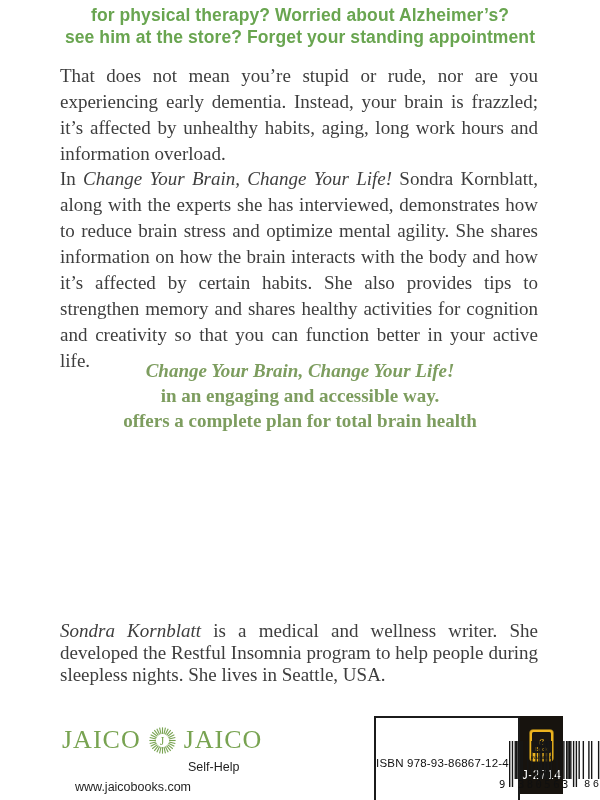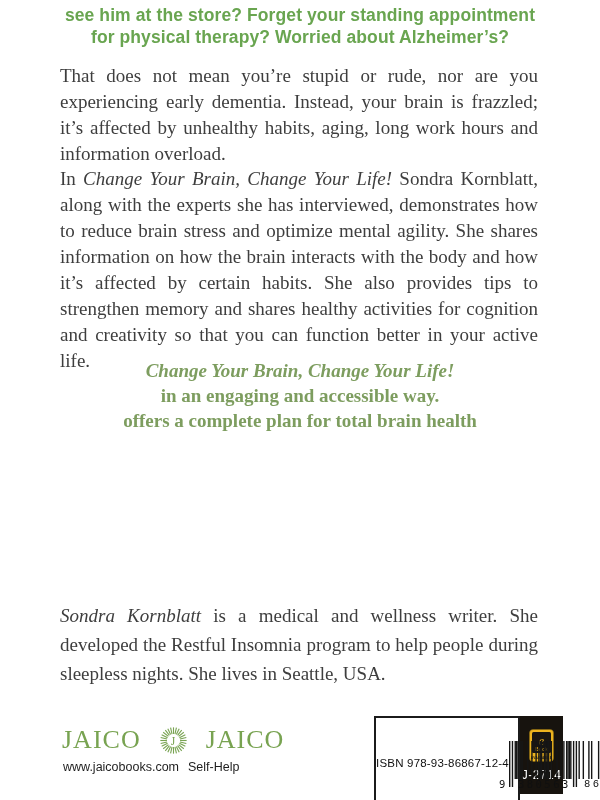--- a/index.html
+++ b/index.html
@@ -25,34 +25,34 @@
   #para1 { top:63px; }
   #para2 { top:166px; }
   .italic { font-style:italic; }
   
   .highlight {
     position:absolute; top:358px; left:0; right:0;
     text-align:center; font-weight:700;
     font-size:19px; line-height:25px; color:#7d9d5f;
   }
   
-  #bio { top:601px; line-height:29px; }
+  #bio { top:620px; line-height:22px; }
   
   .logo-row {
     position:absolute; left:62px; top:725px;
-    display:flex; align-items:center; gap:18px;
+    display:flex; align-items:center; gap:7px;
     color:#78a351; font-size:26px; letter-spacing:1px;
     font-family:"Liberation Serif", serif;
   }
   .meta {
     position:absolute; top:760px;
     font-family:"Liberation Sans", sans-serif;
     font-size:12.5px; color:#1e1e1e;
   }
-  #website  { left:63px; }
+  #website  { left:75px;margin-top:20px; }
   #category { left:188px; }
   
   .barcode-wrap { position:absolute; left:350px; top:716px; height:78px; display:flex; }
   .barcode-box {
     box-sizing:border-box; width:146px; height:90px;
     background:#ffffff; border:2px solid #1b1b1b;
     display:flex; flex-direction:row; align-items:center; padding-top:3px;margin-left:24px;
   }
   .isbn {
     font-family:"Liberation Sans", sans-serif;
@@ -78,22 +78,22 @@
     font-family:"Liberation Sans", sans-serif;
     font-size:12px; letter-spacing:0.5px;
   }
 </style>
 </head>
 <body>
 
 <div class="page">
 
   <div class="green-header">
+    <div>for physical therapy? Worried about Alzheimer’s?</div>
     <div>see him at the store? Forget your standing appointment</div>
-    <div>for physical therapy? Worried about Alzheimer’s?</div>
   </div>
 
   <p class="para" id="para1">That does not mean you’re stupid or rude, nor are you experiencing early dementia. Instead, your brain is frazzled; it’s affected by unhealthy habits, aging, long work hours and information overload.</p>
 
   <p class="para" id="para2"><span>In </span><span class="italic">Change Your Brain, Change Your Life!</span><span> Sondra Kornblatt, along with the experts she has interviewed, demonstrates how to reduce brain stress and optimize mental agility. She shares information on how the brain interacts with the body and how it’s affected by certain habits. She also provides tips to strengthen memory and shares healthy activities for cognition and creativity so that you can function better in your active life.</span></p>
 
   <div class="highlight">
     <div class="italic">Change Your Brain, Change Your Life!</div>
     <div>in an engaging and accessible way.</div>
     <div>offers a complete plan for total brain health</div>

